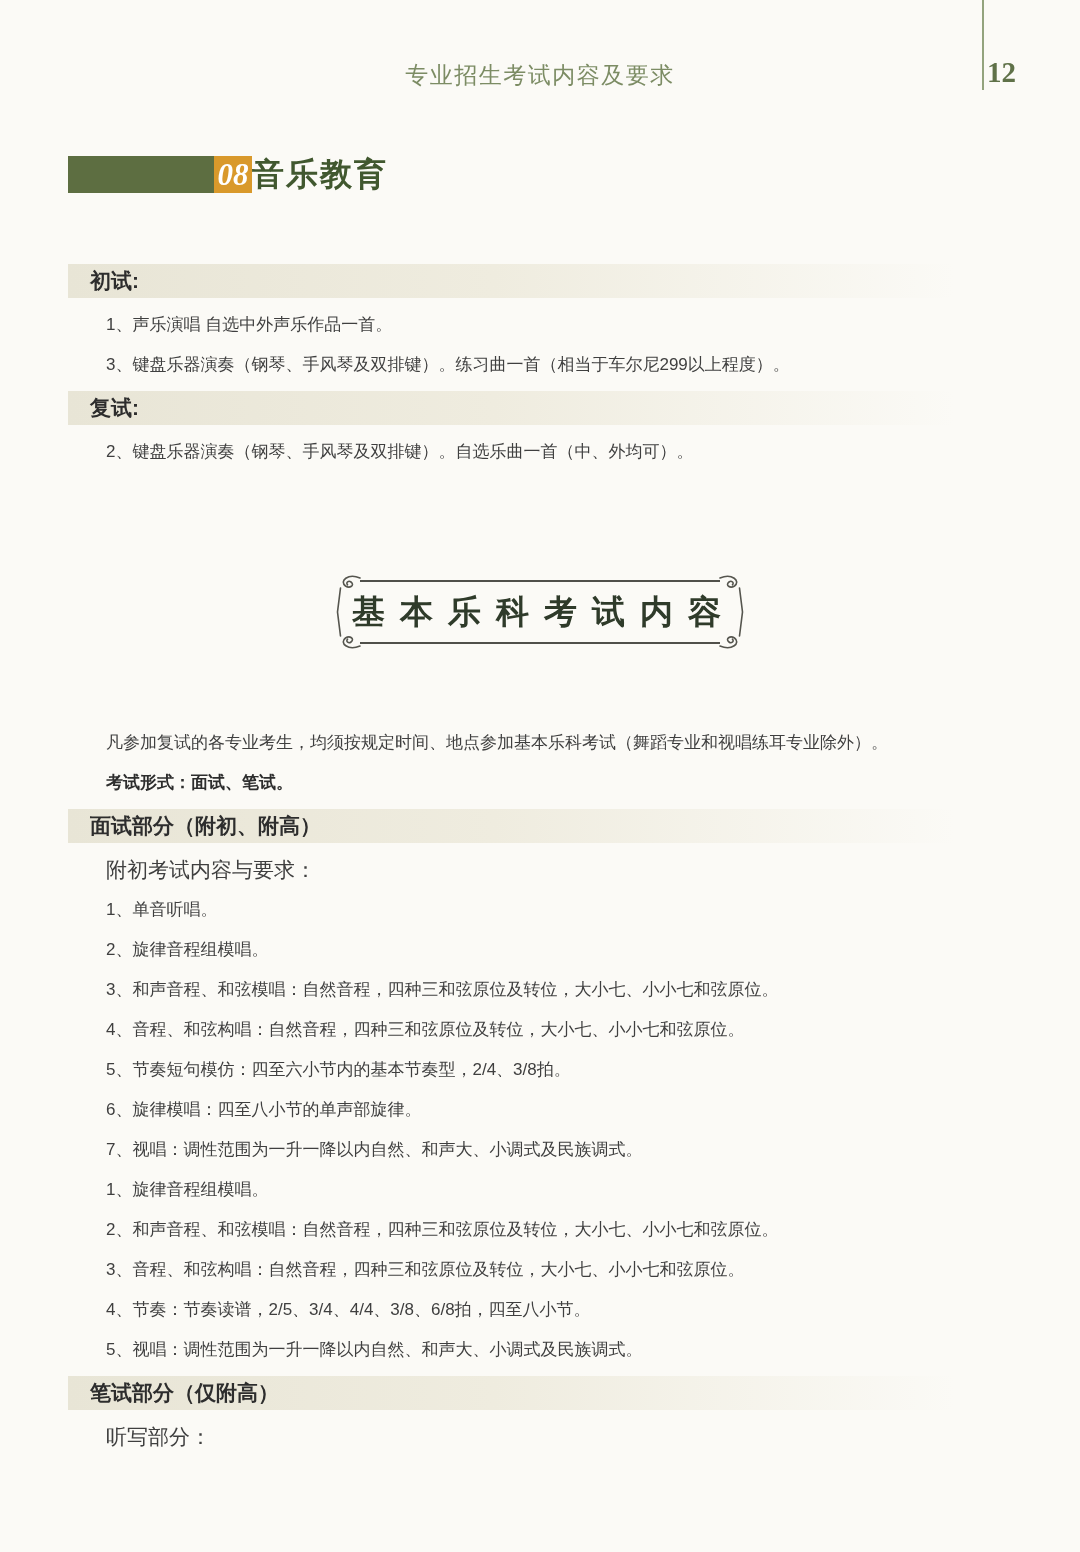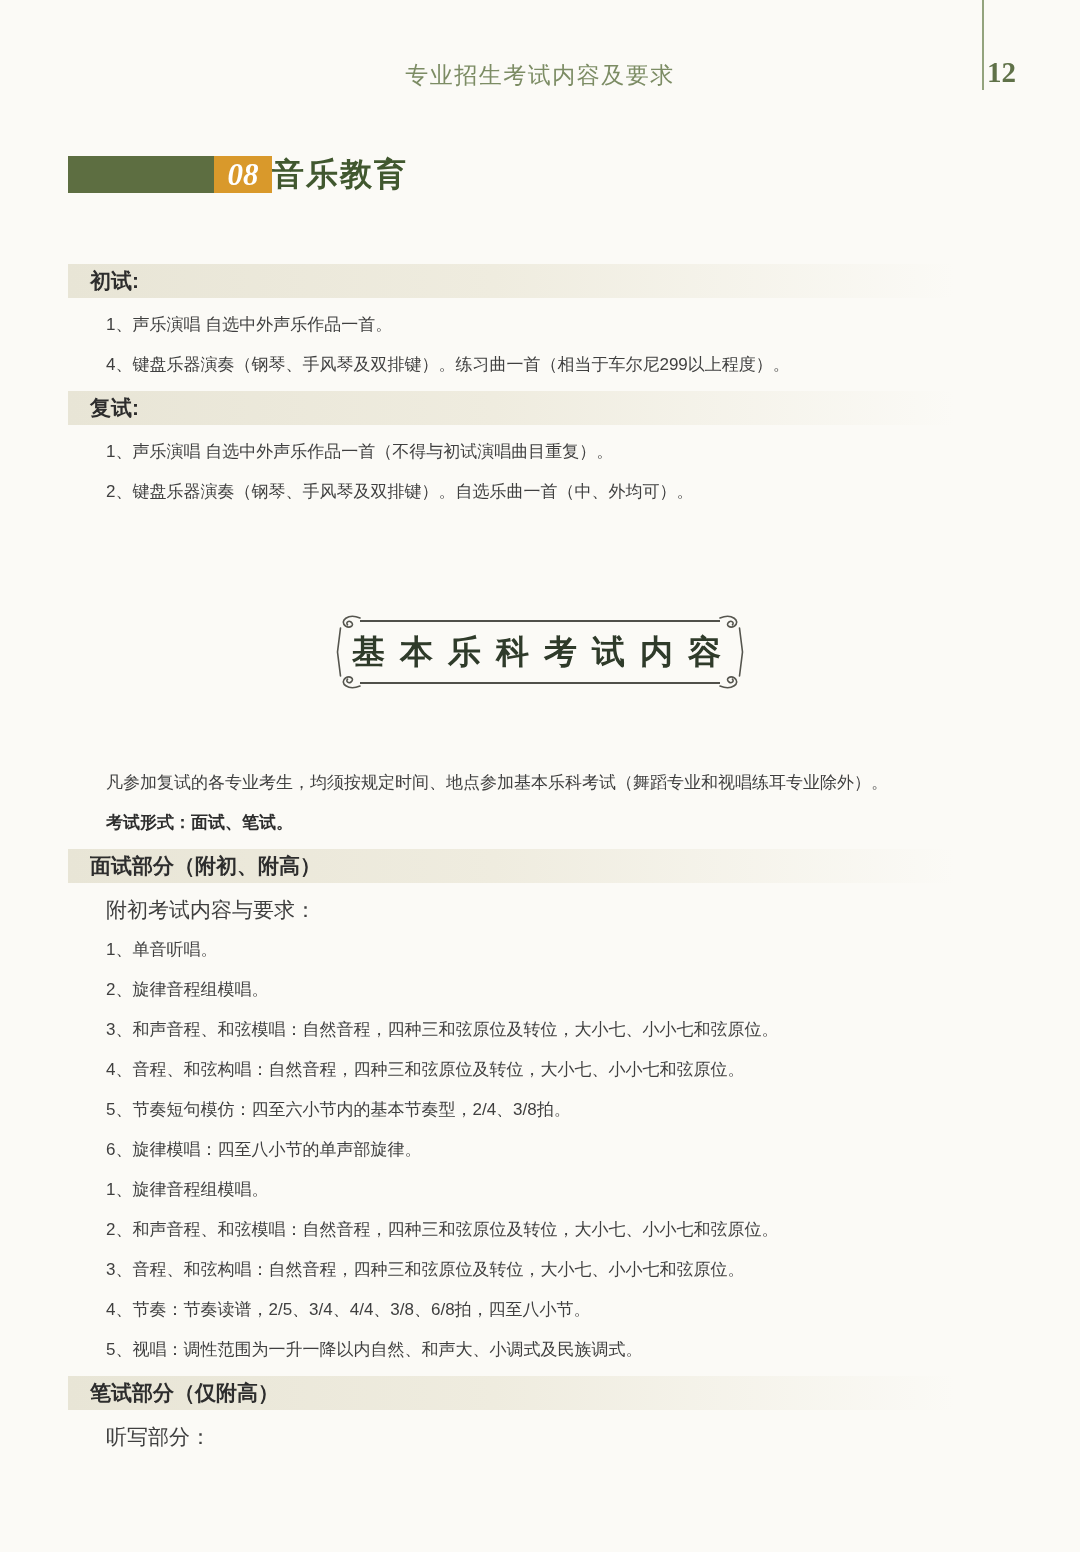--- a/index.html
+++ b/index.html
@@ -30,21 +30,21 @@
     font-weight:bold;font-size:29px;
     color:#5f7148;
   }
   
   .banner{
     margin:56px 0 0 68px;
     display:flex;align-items:stretch;height:37px;
   }
   .banner-bar{width:146px;background:#5d6e41;}
   .banner-num{
-    width:58px;background:#d9992b;
+    width:38px;background:#d9992b;
     color:#ffffff;
     font-family:"Liberation Serif","DejaVu Serif",serif;
     font-style:italic;font-weight:bold;font-size:31px;
     display:flex;align-items:center;justify-content:center;
   }
   .banner-title{
     font-family:"Liberation Serif","DejaVu Serif",serif;
     font-weight:bold;font-size:32px;line-height:37px;
     letter-spacing:2px;
     color:#41582f;
@@ -105,24 +105,23 @@
 <div class="banner">
   <div class="banner-bar"></div>
   <div class="banner-num">08</div>
   <div class="banner-title">音乐教育</div>
 </div>
 
 <div class="content">
 
   <div class="hbar bar-first">初试:</div>
   <div class="line">1、声乐演唱 自选中外声乐作品一首。</div>
-  <div class="line">4、键盘乐器演奏（钢琴、手风琴及双排键）。练习曲一首（相当于车尔尼299以上程度）。</div>
+  <div class="line">3、键盘乐器演奏（钢琴、手风琴及双排键）。练习曲一首（相当于车尔尼299以上程度）。</div>
 
   <div class="hbar bar-gap">复试:</div>
-  <div class="line">1、声乐演唱 自选中外声乐作品一首（不得与初试演唱曲目重复）。</div>
   <div class="line">2、键盘乐器演奏（钢琴、手风琴及双排键）。自选乐曲一首（中、外均可）。</div>
 
   <div class="feature-box">
     <div class="feature-line-top"></div>
     <div class="feature-line-bottom"></div>
     <svg class="feature-orn left" viewBox="0 0 30 74">
       <g fill="none" stroke="#55554e" stroke-width="1.6" stroke-linecap="round">
         <path d="M28 3 C16 -2 7 6 13.5 11 C18 14 23 10 19 7 C16.7 5.3 13.5 7.2 15.5 9.8"></path>
         <path d="M8.5 13 L5.5 37 L8.5 61"></path>
         <path d="M28 71 C16 76 7 68 13.5 63 C18 60 23 64 19 67 C16.7 68.7 13.5 66.8 15.5 64.2"></path>
@@ -144,20 +143,21 @@
 
     <div class="hbar bar-gap">面试部分（附初、附高）</div>
 
     <div class="label-line">附初考试内容与要求：</div>
     <div class="line">1、单音听唱。</div>
     <div class="line">2、旋律音程组模唱。</div>
     <div class="line">3、和声音程、和弦模唱：自然音程，四种三和弦原位及转位，大小七、小小七和弦原位。</div>
     <div class="line">4、音程、和弦构唱：自然音程，四种三和弦原位及转位，大小七、小小七和弦原位。</div>
     <div class="line">5、节奏短句模仿：四至六小节内的基本节奏型，2/4、3/8拍。</div>
     <div class="line">6、旋律模唱：四至八小节的单声部旋律。</div>
+    <div class="line">7、视唱：调性范围为一升一降以内自然、和声大、小调式及民族调式。</div>
 
     <div class="line">1、旋律音程组模唱。</div>
     <div class="line">2、和声音程、和弦模唱：自然音程，四种三和弦原位及转位，大小七、小小七和弦原位。</div>
     <div class="line">3、音程、和弦构唱：自然音程，四种三和弦原位及转位，大小七、小小七和弦原位。</div>
     <div class="line">4、节奏：节奏读谱，2/5、3/4、4/4、3/8、6/8拍，四至八小节。</div>
     <div class="line">5、视唱：调性范围为一升一降以内自然、和声大、小调式及民族调式。</div>
 
     <div class="hbar bar-gap">笔试部分（仅附高）</div>
     <div class="label-line">听写部分：</div>
 

